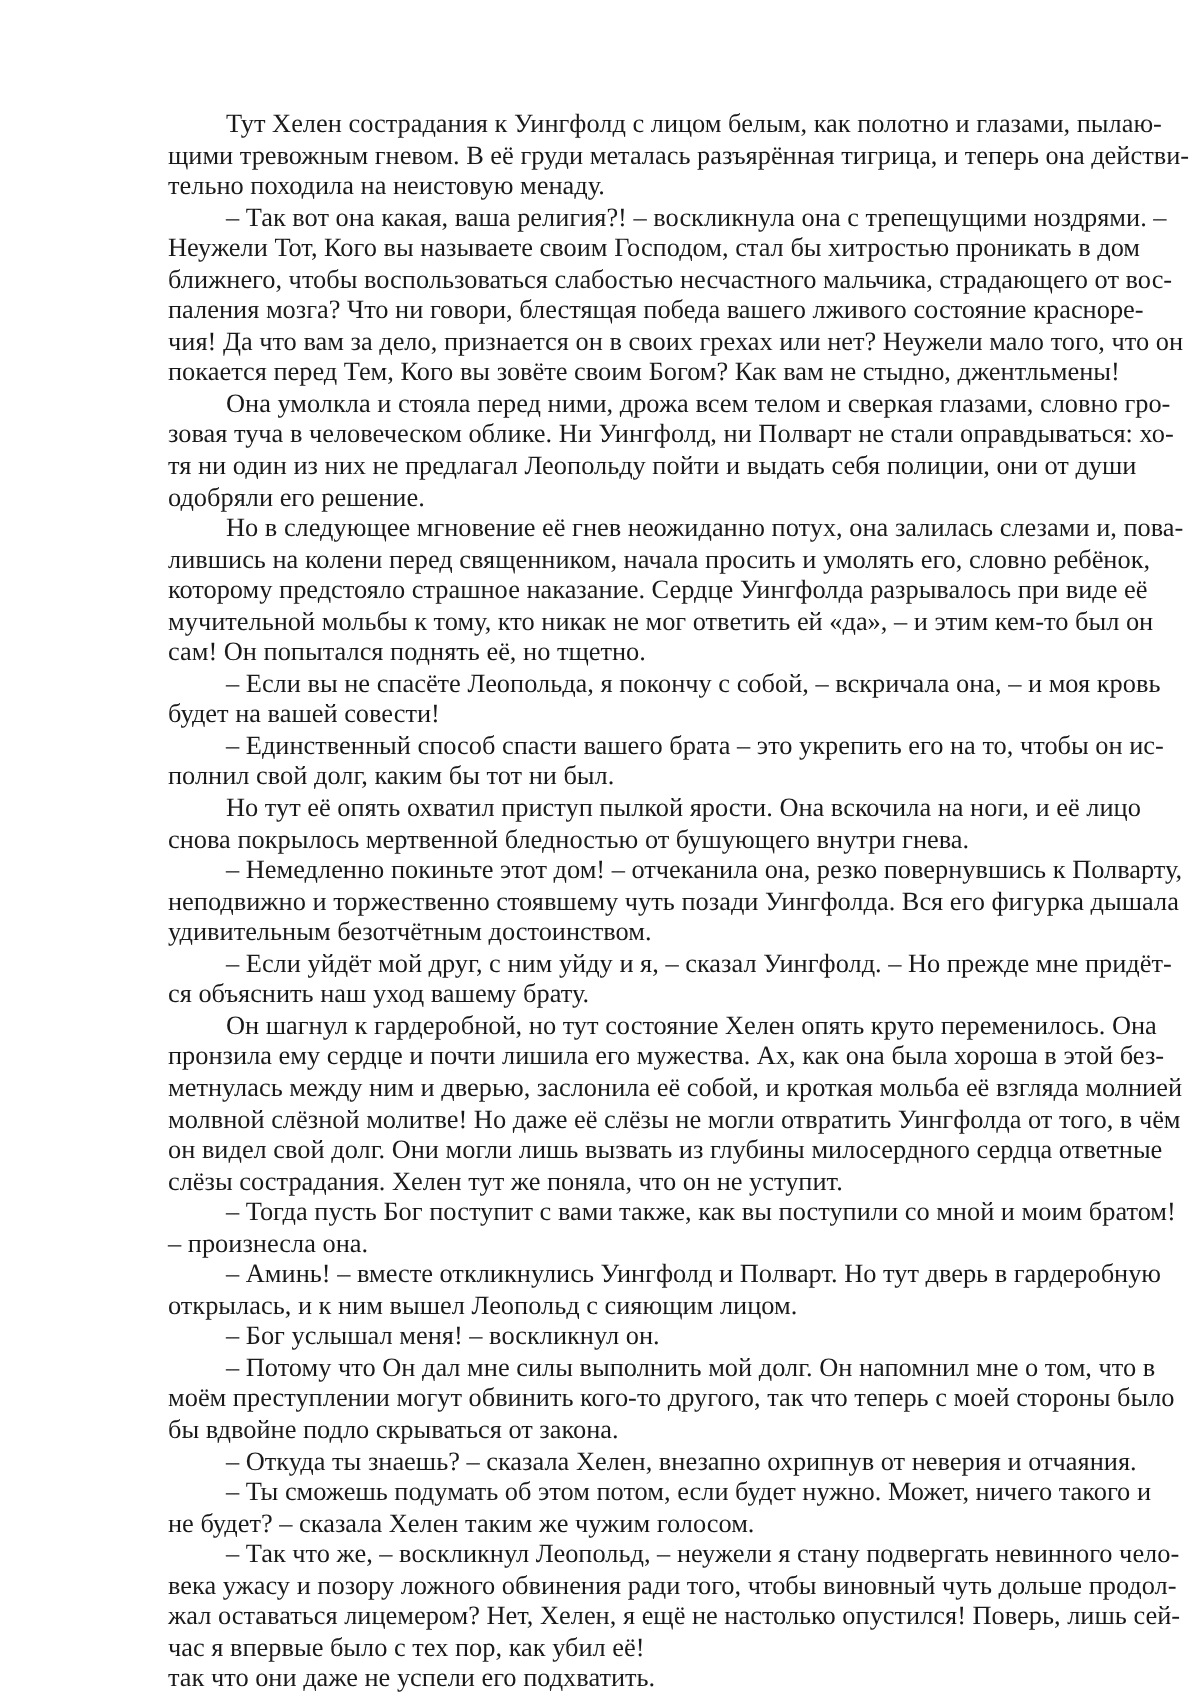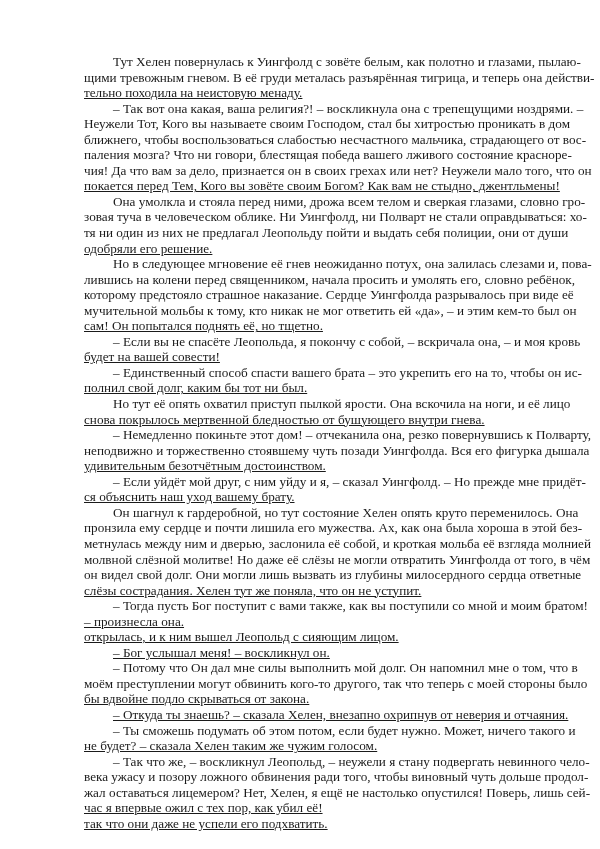--- a/index.html
+++ b/index.html
@@ -15,28 +15,28 @@
     color: #1a1a1a;
   }
   .line {
     display: block;
     white-space: nowrap;
     text-align: justify;
     text-align-last: justify;
     height: 15.55px;
   }
   .line.indent { padding-left: 29px; }
-  .line.last { text-align-last: left; text-decoration: underline; }
+  .line.last { text-align-last: left; }
 </style>
 </head>
 <body>
 
 <div class="page" id="page">
     <div>
-      <span class="line indent">Тут Хелен повернулась к Уингфолд с зовёте белым, как полотно и глазами, пылаю-</span>
+      <span class="line indent">Тут Хелен сострадания к Уингфолд с лицом белым, как полотно и глазами, пылаю-</span>
       <span class="line">щими тревожным гневом. В её груди металась разъярённая тигрица, и теперь она действи-</span>
       <span class="line last">тельно походила на неистовую менаду.</span>
     </div>
     <div>
       <span class="line indent">– Так вот она какая, ваша религия?! – воскликнула она с трепещущими ноздрями. –</span>
       <span class="line">Неужели Тот, Кого вы называете своим Господом, стал бы хитростью проникать в дом</span>
       <span class="line">ближнего, чтобы воспользоваться слабостью несчастного мальчика, страдающего от вос-</span>
       <span class="line">паления мозга? Что ни говори, блестящая победа вашего лживого состояние красноре-</span>
       <span class="line">чия! Да что вам за дело, признается он в своих грехах или нет? Неужели мало того, что он</span>
       <span class="line last">покается перед Тем, Кого вы зовёте своим Богом? Как вам не стыдно, джентльмены!</span>
@@ -81,20 +81,21 @@
       <span class="line">метнулась между ним и дверью, заслонила её собой, и кроткая мольба её взгляда молнией</span>
       <span class="line">молвной слёзной молитве! Но даже её слёзы не могли отвратить Уингфолда от того, в чём</span>
       <span class="line">он видел свой долг. Они могли лишь вызвать из глубины милосердного сердца ответные</span>
       <span class="line last">слёзы сострадания. Хелен тут же поняла, что он не уступит.</span>
     </div>
     <div>
       <span class="line indent">– Тогда пусть Бог поступит с вами также, как вы поступили со мной и моим братом!</span>
       <span class="line last">– произнесла она.</span>
     </div>
     <div>
+      <span class="line indent">– Аминь! – вместе откликнулись Уингфолд и Полварт. Но тут дверь в гардеробную</span>
       <span class="line last">открылась, и к ним вышел Леопольд с сияющим лицом.</span>
     </div>
     <div>
       <span class="line indent last">– Бог услышал меня! – воскликнул он.</span>
     </div>
     <div>
       <span class="line indent">– Потому что Он дал мне силы выполнить мой долг. Он напомнил мне о том, что в</span>
       <span class="line">моём преступлении могут обвинить кого-то другого, так что теперь с моей стороны было</span>
       <span class="line last">бы вдвойне подло скрываться от закона.</span>
     </div>
@@ -102,18 +103,18 @@
       <span class="line indent last">– Откуда ты знаешь? – сказала Хелен, внезапно охрипнув от неверия и отчаяния.</span>
     </div>
     <div>
       <span class="line indent">– Ты сможешь подумать об этом потом, если будет нужно. Может, ничего такого и</span>
       <span class="line last">не будет? – сказала Хелен таким же чужим голосом.</span>
     </div>
     <div>
       <span class="line indent">– Так что же, – воскликнул Леопольд, – неужели я стану подвергать невинного чело-</span>
       <span class="line">века ужасу и позору ложного обвинения ради того, чтобы виновный чуть дольше продол-</span>
       <span class="line">жал оставаться лицемером? Нет, Хелен, я ещё не настолько опустился! Поверь, лишь сей-</span>
-      <span class="line last">час я впервые ожил с тех пор, как убил её!</span>
+      <span class="line last">час я впервые было с тех пор, как убил её!</span>
     </div>
     <div>
       <span class="line last">так что они даже не успели его подхватить.</span>
     </div>
   </div>
 
 </body></html>

